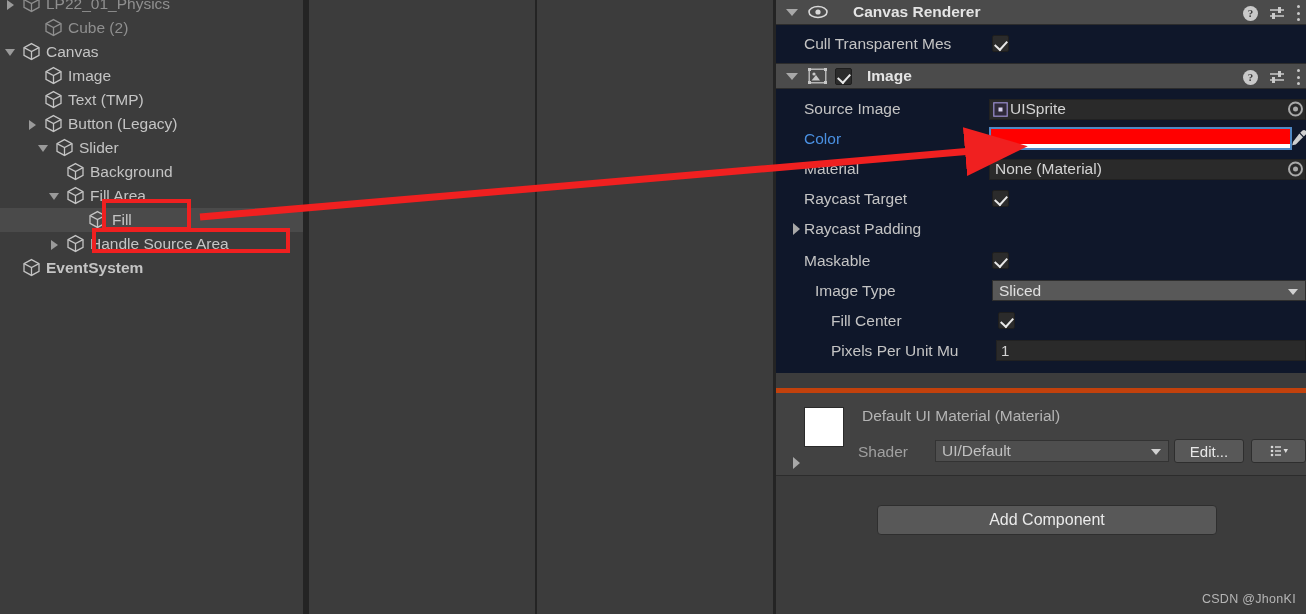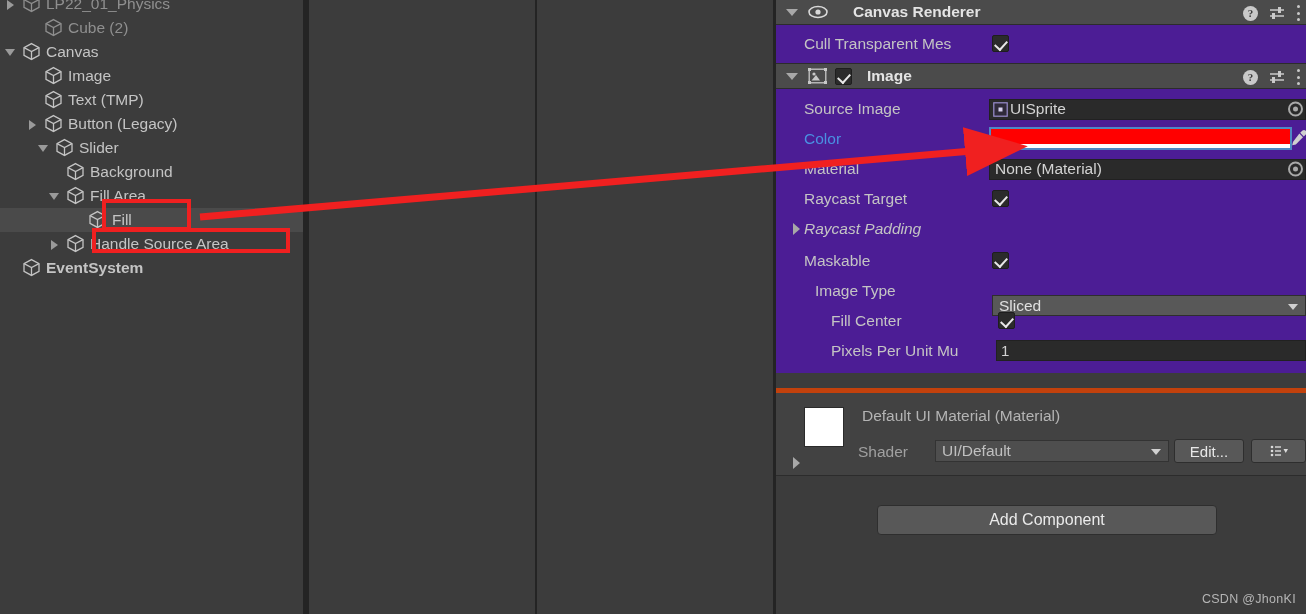--- a/index.html
+++ b/index.html
@@ -85,21 +85,21 @@
     display: flex; align-items: center; justify-content: center;
     font-family: "Liberation Serif", serif;
   }
   .ico-preset { width: 16px; height: 14px; }
   .ico-kebab {
     width: 4px; height: 16px; display: flex; flex-direction: column;
     justify-content: space-between; align-items: center;
   }
   .ico-kebab i { width: 3px; height: 3px; background: #c9c9c9; border-radius: 50%; display: block; }
 
-  .comp-body { background: #4c1d95; position: relative; }
+  .comp-body { background: #0f172a; position: relative; }
   .prop-row {
     position: relative; height: 30px; display: flex; align-items: center;
     font-size: 15.5px; color: #c4c4c4;
   }
   .prop-label { white-space: nowrap; }
   .prop-label.blue { color: #4a90e2; }
 
   .field-box {
     position: absolute; height: 21px; background: #2a2a2a;
     border: 1px solid #212121; display: flex; align-items: center;
@@ -431,31 +431,31 @@
         </span>
       </div>
 
       <div class="prop-row" style="position:absolute;top:95px;left:0;width:613px;">
         <span class="prop-label" style="position:absolute;left:28px;">Raycast Target</span>
         <span class="checkbox" style="left:216px;top:6px;"></span>
       </div>
 
       <div class="prop-row" style="position:absolute;top:125px;left:0;width:530px;">
         <span class="foldout-r" style="position:absolute;left:14px;top:9px;"></span>
-        <span class="prop-label" style="position:absolute;left:28px;font-style:italic;">Raycast Padding</span>
+        <span class="prop-label" style="position:absolute;left:28px;">Raycast Padding</span>
       </div>
 
       <div class="prop-row" style="position:absolute;top:157px;left:0;width:530px;">
         <span class="prop-label" style="position:absolute;left:28px;">Maskable</span>
         <span class="checkbox" style="left:216px;top:6px;"></span>
       </div>
 
       <div class="prop-row" style="position:absolute;top:187px;left:0;width:530px;">
         <span class="prop-label" style="position:absolute;left:39px;">Image Type</span>
-        <span class="dropdown" style="left:216px;width:314px;top:4px;margin-top:15px;">
+        <span class="dropdown" style="left:216px;width:314px;top:4px;">
           <span>Sliced</span>
           <span class="dd-arrow"></span>
         </span>
       </div>
 
       <div class="prop-row" style="position:absolute;top:217px;left:0;width:530px;">
         <span class="prop-label" style="position:absolute;left:55px;">Fill Center</span>
         <span class="checkbox" style="left:222px;top:6px;"></span>
       </div>
 

